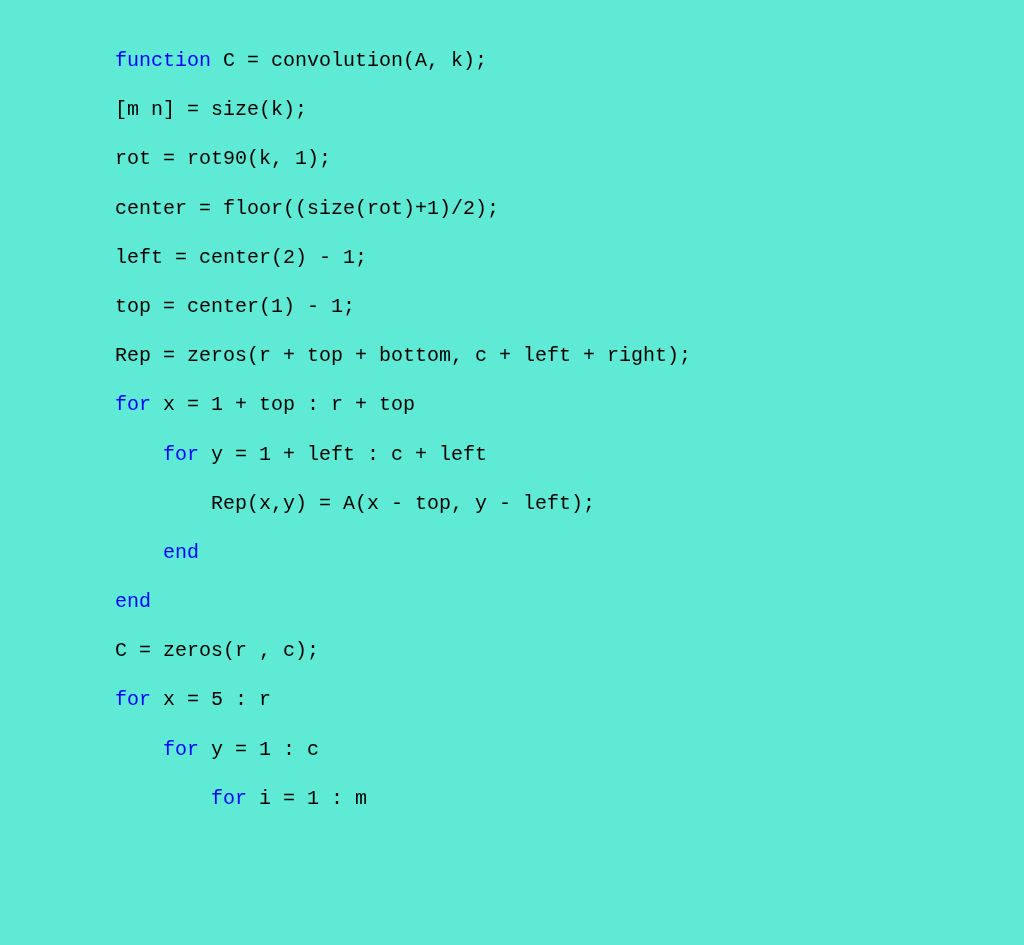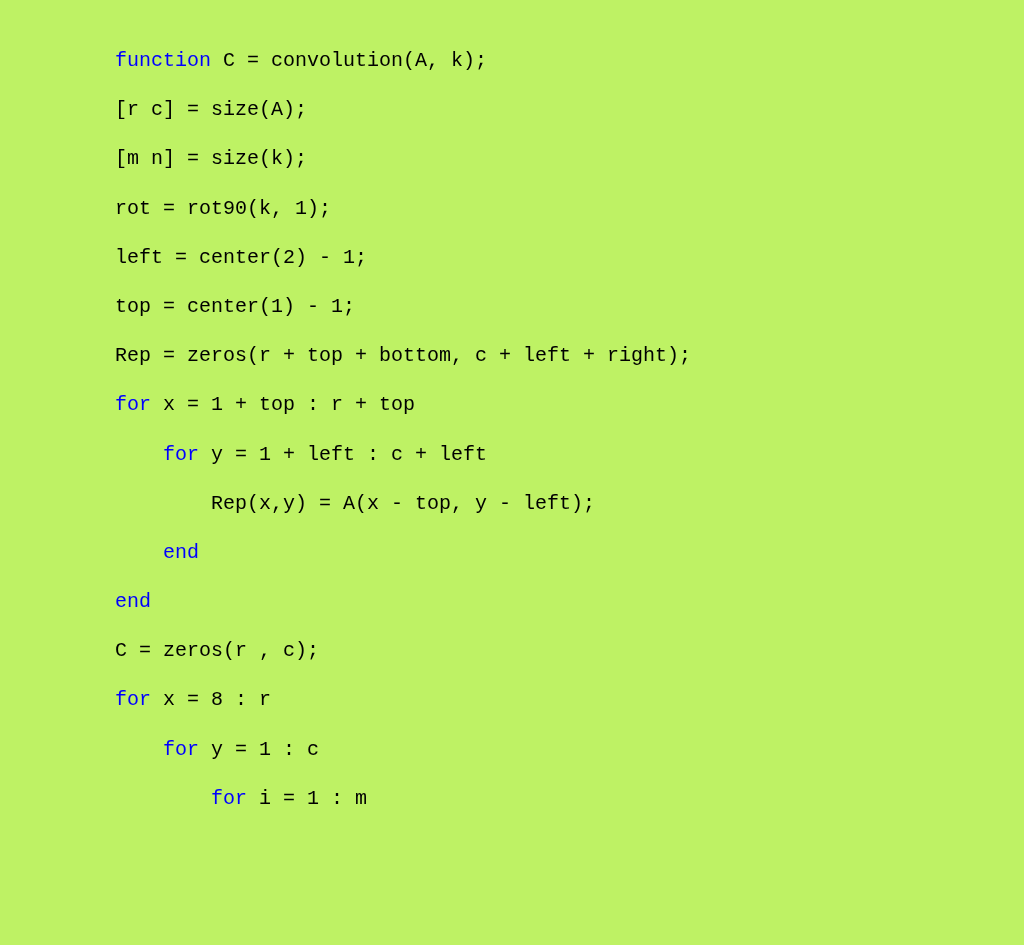--- a/index.html
+++ b/index.html
@@ -13,21 +13,21 @@
     height: 945px;
     overflow: hidden;
     font-family: "Liberation Mono", "DejaVu Sans Mono", monospace;
     -webkit-font-smoothing: antialiased;
   }
 
   #page {
     position: relative;
     width: 1024px;
     height: 945px;
-    background: #bef264;
+    background: #5eead4;
     box-sizing: border-box;
   }
 
   #content {
     position: absolute;
     left: 115px;
     top: 49px;
     width: 900px;
   }
 
@@ -51,33 +51,33 @@
   }
 </style>
 </head>
 <body>
 
 <div id="page">
 
   <div id="content">
 
     <pre class="code-block" id="code-block"><span class="code-line"><span class="kw">function</span><span> C = convolution(A, k);</span></span>
-<span class="code-line"><span>[r c] = size(A);</span></span>
 <span class="code-line"><span>[m n] = size(k);</span></span>
 <span class="code-line"><span>rot = rot90(k, 1);</span></span>
+<span class="code-line"><span>center = floor((size(rot)+1)/2);</span></span>
 <span class="code-line"><span>left = center(2) - 1;</span></span>
 <span class="code-line"><span>top = center(1) - 1;</span></span>
 <span class="code-line"><span>Rep = zeros(r + top + bottom, c + left + right);</span></span>
 <span class="code-line"><span class="kw">for</span><span> x = 1 + top : r + top</span></span>
 <span class="code-line">    <span class="kw">for</span><span> y = 1 + left : c + left</span></span>
 <span class="code-line">        <span>Rep(x,y) = A(x - top, y - left);</span></span>
 <span class="code-line">    <span class="kw">end</span></span>
 <span class="code-line"><span class="kw">end</span></span>
 <span class="code-line"><span>C = zeros(r , c);</span></span>
-<span class="code-line"><span class="kw">for</span><span> x = 8 : r</span></span>
+<span class="code-line"><span class="kw">for</span><span> x = 5 : r</span></span>
 <span class="code-line">    <span class="kw">for</span><span> y = 1 : c</span></span>
 <span class="code-line">        <span class="kw">for</span><span> i = 1 : m</span></span>
 
 
 
 
 
 
 
 

